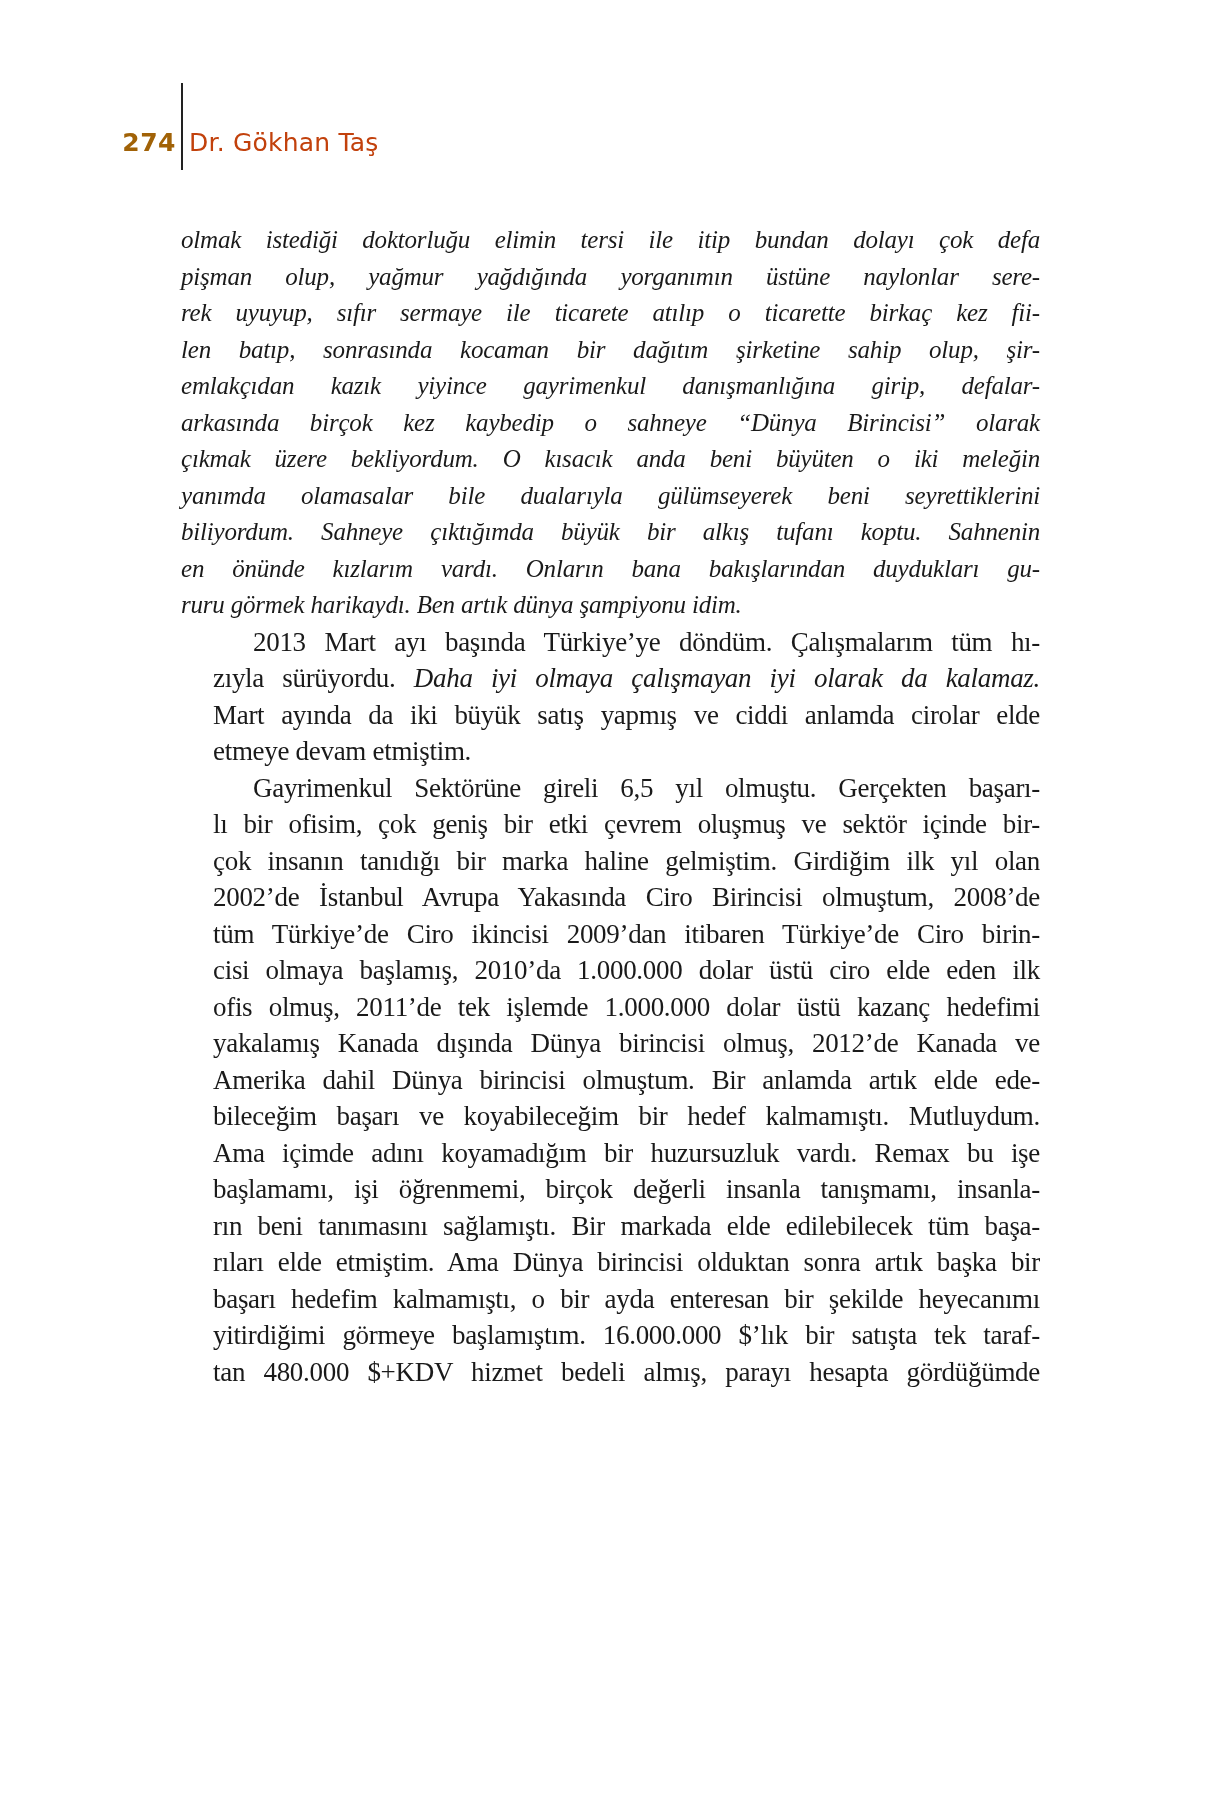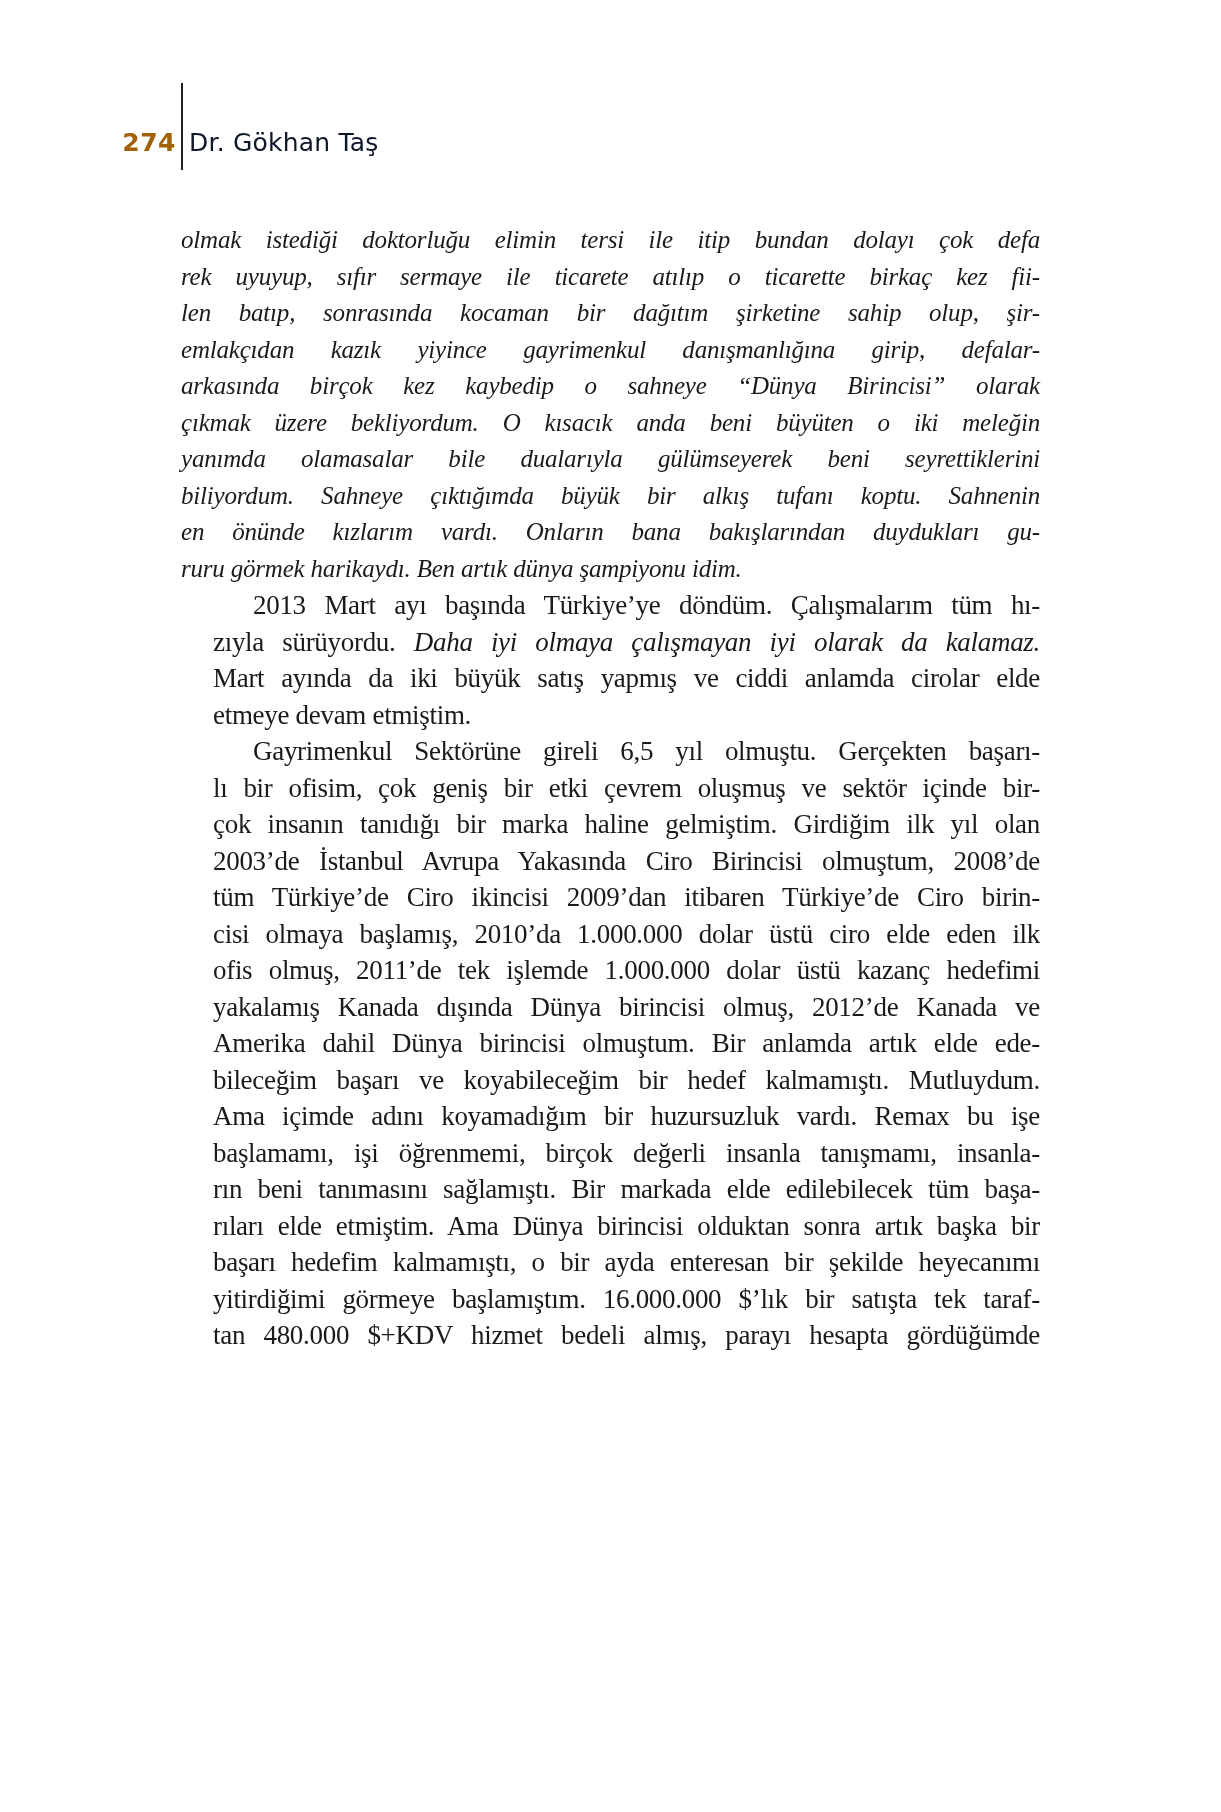--- a/index.html
+++ b/index.html
@@ -40,21 +40,21 @@
       height: 87px;
       background: #222;
     }
     .author {
       position: absolute;
       left: 189px;
       top: 128px;
       font-family: "DejaVu Sans", sans-serif;
       font-weight: normal;
       font-size: 25px;
-      color: #0f172a;
+      color: #c2410c;
       line-height: 30px;
       letter-spacing: 0.2px;
     }
     .body-text {
       position: absolute;
       left: 181px;
       top: 222px;
       width: 859px;
     }
     .line {
@@ -97,20 +97,21 @@
 <div class="header">
   <span class="page-number">274</span>
   <div class="header-rule"></div>
   <span class="author">Dr. Gökhan Taş</span>
 </div>
 
 <div class="body-text">
 
   <div class="para italic-para">
     <span class="line">olmak istediği doktorluğu elimin tersi ile itip bundan dolayı çok defa</span>
+    <span class="line">pişman olup, yağmur yağdığında yorganımın üstüne naylonlar sere-</span>
     <span class="line">rek uyuyup, sıfır sermaye ile ticarete atılıp o ticarette birkaç kez fii-</span>
     <span class="line">len batıp, sonrasında kocaman bir dağıtım şirketine sahip olup, şir-</span>
     <span class="line">emlakçıdan kazık yiyince gayrimenkul danışmanlığına girip, defalar-</span>
     <span class="line">arkasında birçok kez kaybedip o sahneye “Dünya Birincisi” olarak</span>
     <span class="line">çıkmak üzere bekliyordum. O kısacık anda beni büyüten o iki meleğin</span>
     <span class="line">yanımda olamasalar bile dualarıyla gülümseyerek beni seyrettiklerini</span>
     <span class="line">biliyordum. Sahneye çıktığımda büyük bir alkış tufanı koptu. Sahnenin</span>
     <span class="line">en önünde kızlarım vardı. Onların bana bakışlarından duydukları gu-</span>
     <span class="line last">ruru görmek harikaydı. Ben artık dünya şampiyonu idim.</span>
   </div>
@@ -119,21 +120,21 @@
     <span class="line indent">2013 Mart ayı başında Türkiye’ye döndüm. Çalışmalarım tüm hı-</span>
     <span class="line"><span>zıyla sürüyordu. </span><span class="em">Daha iyi olmaya çalışmayan iyi olarak da kalamaz.</span><span></span></span>
     <span class="line">Mart ayında da iki büyük satış yapmış ve ciddi anlamda cirolar elde</span>
     <span class="line last">etmeye devam etmiştim.</span>
   </div>
 
   <div class="para roman-para">
     <span class="line indent">Gayrimenkul Sektörüne gireli 6,5 yıl olmuştu. Gerçekten başarı-</span>
     <span class="line">lı bir ofisim, çok geniş bir etki çevrem oluşmuş ve sektör içinde bir-</span>
     <span class="line">çok insanın tanıdığı bir marka haline gelmiştim. Girdiğim ilk yıl olan</span>
-    <span class="line">2003’de İstanbul Avrupa Yakasında Ciro Birincisi olmuştum, 2008’de</span>
+    <span class="line">2002’de İstanbul Avrupa Yakasında Ciro Birincisi olmuştum, 2008’de</span>
     <span class="line">tüm Türkiye’de Ciro ikincisi 2009’dan itibaren Türkiye’de Ciro birin-</span>
     <span class="line">cisi olmaya başlamış, 2010’da 1.000.000 dolar üstü ciro elde eden ilk</span>
     <span class="line">ofis olmuş, 2011’de tek işlemde 1.000.000 dolar üstü kazanç hedefimi</span>
     <span class="line">yakalamış Kanada dışında Dünya birincisi olmuş, 2012’de Kanada ve</span>
     <span class="line">Amerika dahil Dünya birincisi olmuştum. Bir anlamda artık elde ede-</span>
     <span class="line">bileceğim başarı ve koyabileceğim bir hedef kalmamıştı. Mutluydum.</span>
     <span class="line">Ama içimde adını koyamadığım bir huzursuzluk vardı. Remax bu işe</span>
     <span class="line">başlamamı, işi öğrenmemi, birçok değerli insanla tanışmamı, insanla-</span>
     <span class="line">rın beni tanımasını sağlamıştı. Bir markada elde edilebilecek tüm başa-</span>
     <span class="line">rıları elde etmiştim. Ama Dünya birincisi olduktan sonra artık başka bir</span>

